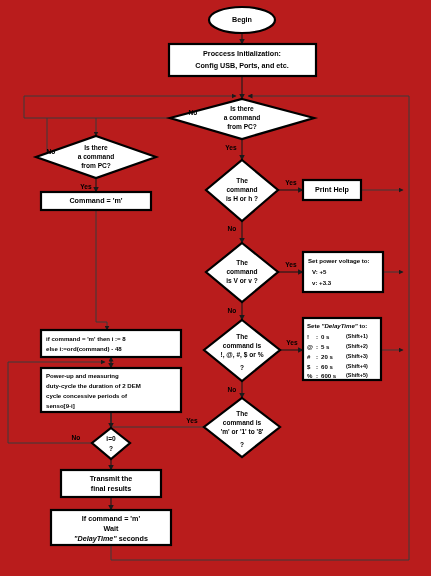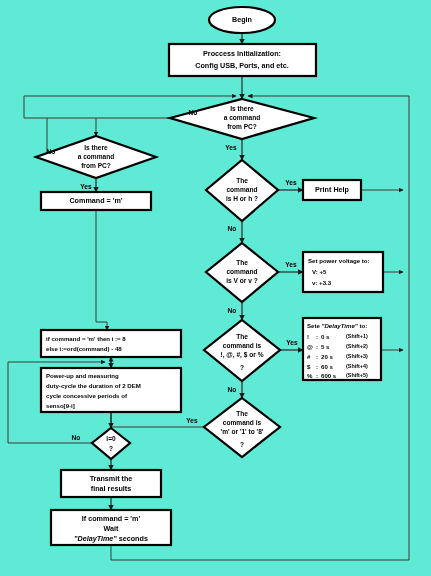--- a/index.html
+++ b/index.html
@@ -10,21 +10,21 @@
   body {
     width: 431px;
     height: 576px;
     overflow: hidden;
     font-family: "Liberation Sans", sans-serif;
   }
   #flowchart-root {
     position: relative;
     width: 431px;
     height: 576px;
-    background: #5eead4;
+    background: #b91c1c;
   }
   svg#flow-svg {
     position: absolute;
     left: 0;
     top: 0;
     width: 431px;
     height: 576px;
   }
   .node-box {
     fill: #ffffff;

